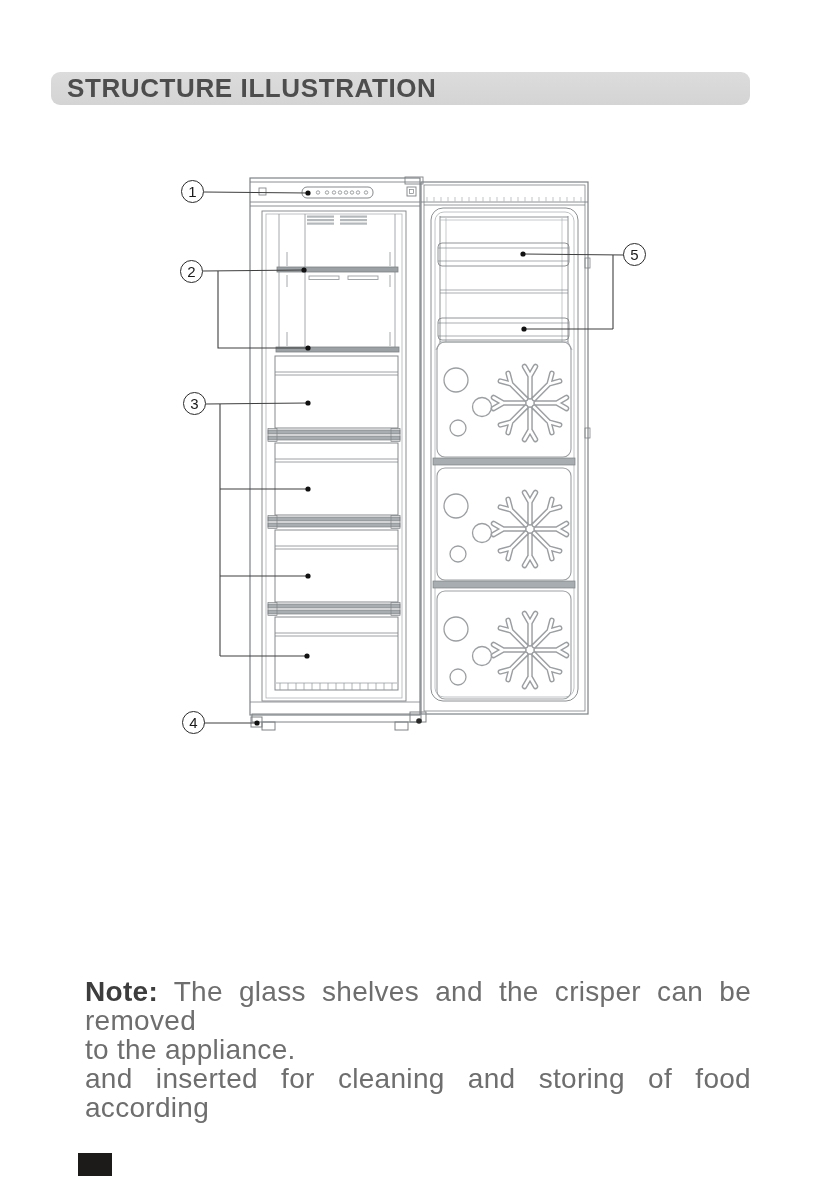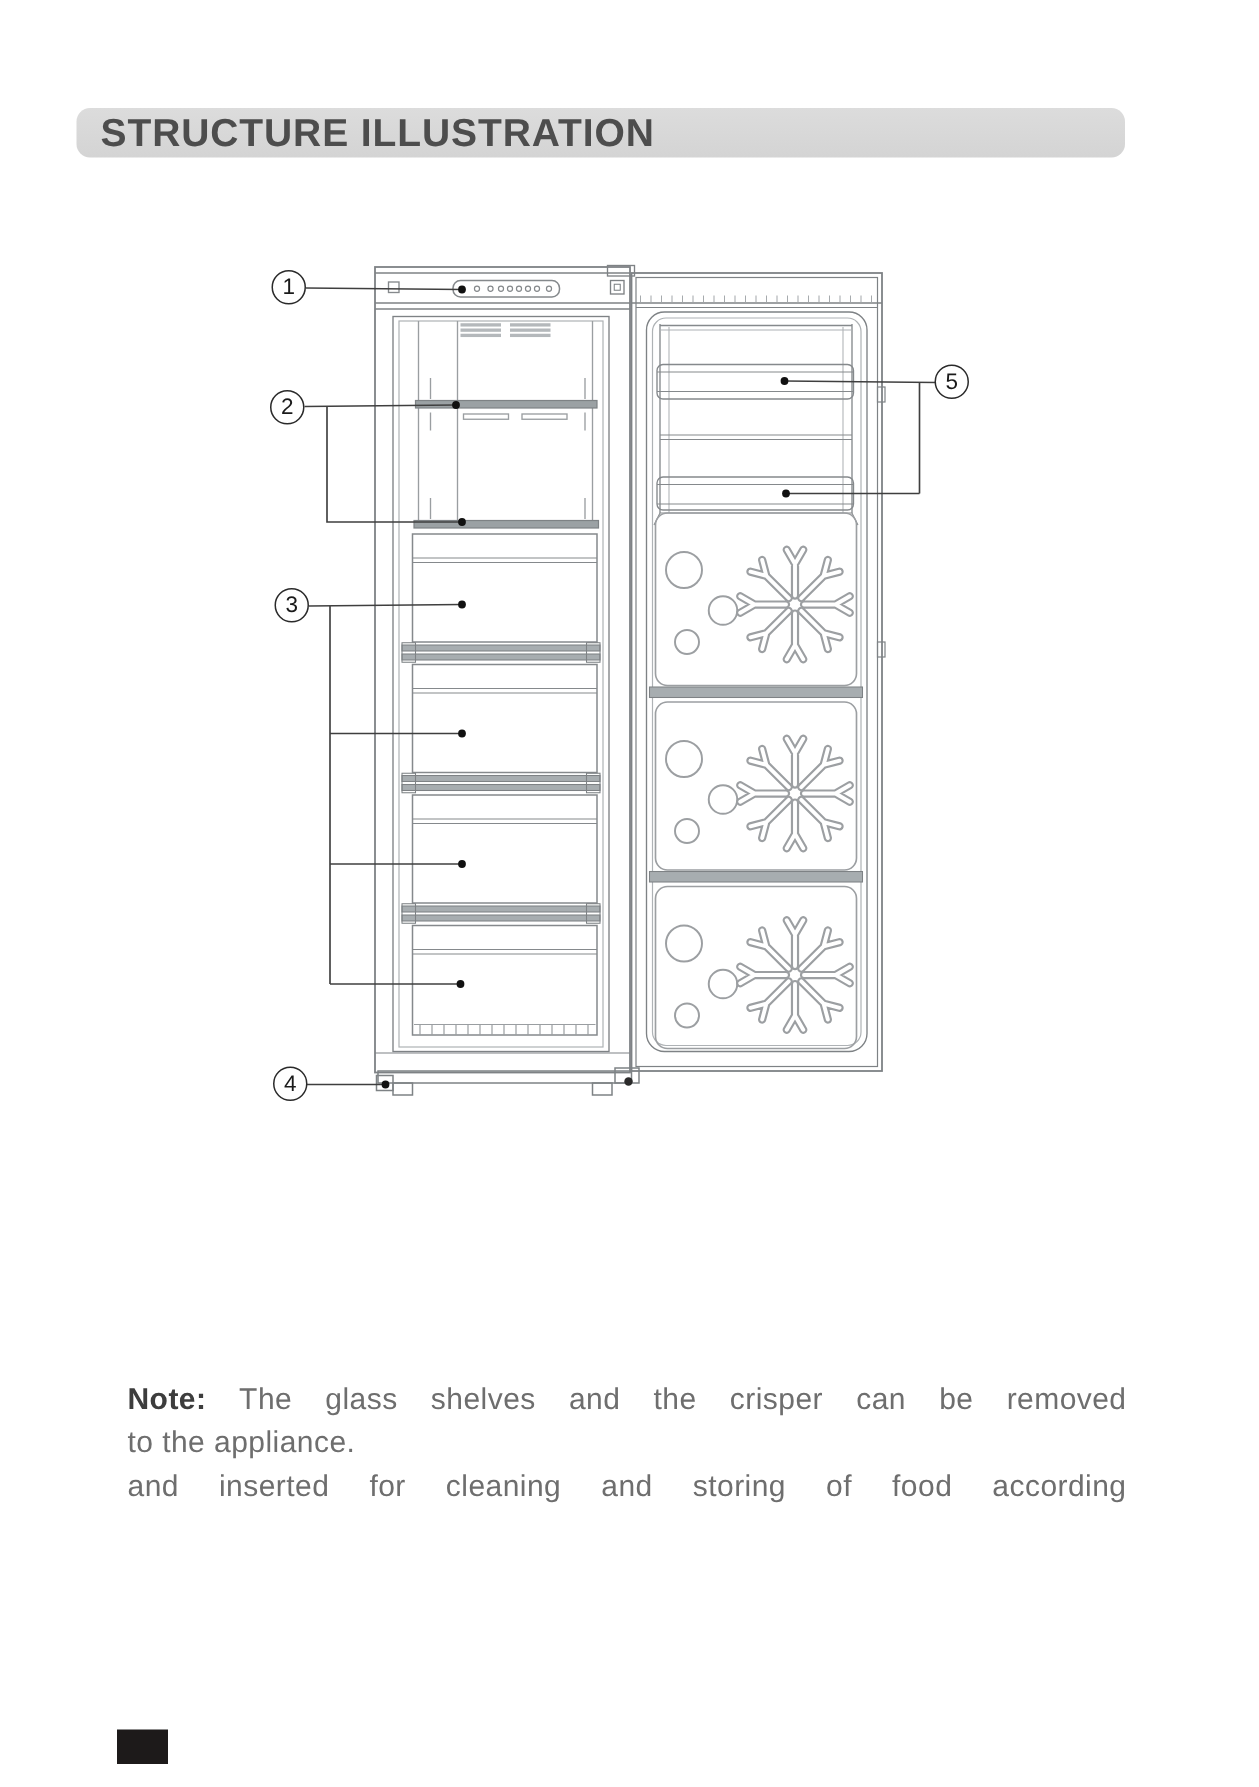--- a/index.html
+++ b/index.html
@@ -20,22 +20,22 @@
            border:1.7px solid #2a2a2a;border-radius:50%;background:#fff;
            display:flex;align-items:center;justify-content:center;
            font-size:15px;color:#1a1a1a;z-index:3;}
   .c1{left:181px;top:180px;}
   .c2{left:180px;top:260px;}
   .c3{left:183px;top:392px;}
   .c4{left:182px;top:711px;}
   .c5{left:623px;top:243px;}
 
   
-  .note{position:absolute;left:85px;top:919px;width:666px;
-        font-size:20px;line-height:29px;color:#6e6e6e;letter-spacing:.3px;}
+  .note{position:absolute;left:85px;top:977px;width:666px;
+        font-size:28px;line-height:29px;color:#6e6e6e;letter-spacing:.3px;}
   .note-line{text-align:justify;}
   .note-line.full{text-align-last:justify;}
   .note-label{font-weight:bold;color:#3d3d3d;}
 
   
   .page-marker{position:absolute;left:78px;top:1153px;width:34px;height:23px;background:#1d1a1a;}
 </style>
 </head>
 <body>
 

